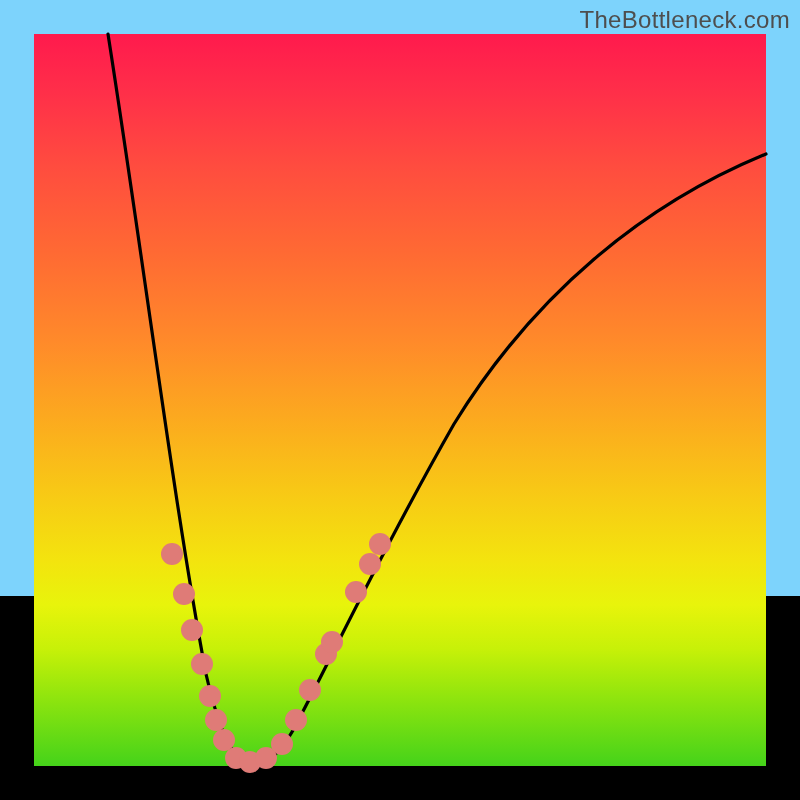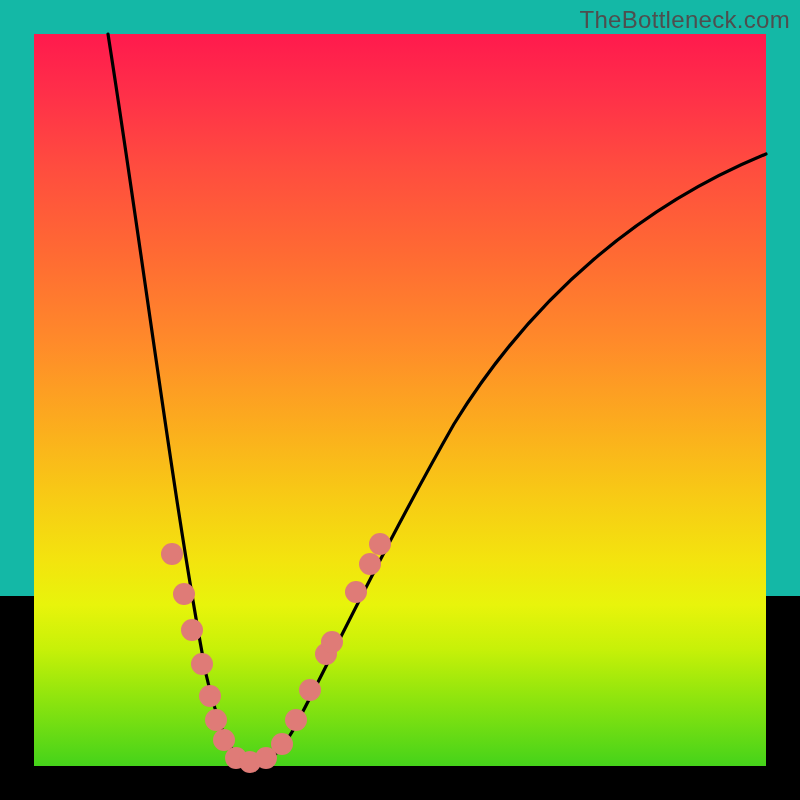--- a/index.html
+++ b/index.html
@@ -10,21 +10,21 @@
     overflow: hidden;
     background: #000;
     font-family: Arial, Helvetica, sans-serif;
   }
   .frame {
     position: absolute;
     left: 0;
     top: 0;
     width: 800px;
     height: 596px;
-    background: #14b8a6;
+    background: #7dd3fc;
   }
   .plot {
     position: absolute;
     left: 34px;
     top: 34px;
     width: 732px;
     height: 732px;
     
     background: linear-gradient(
       to bottom,

